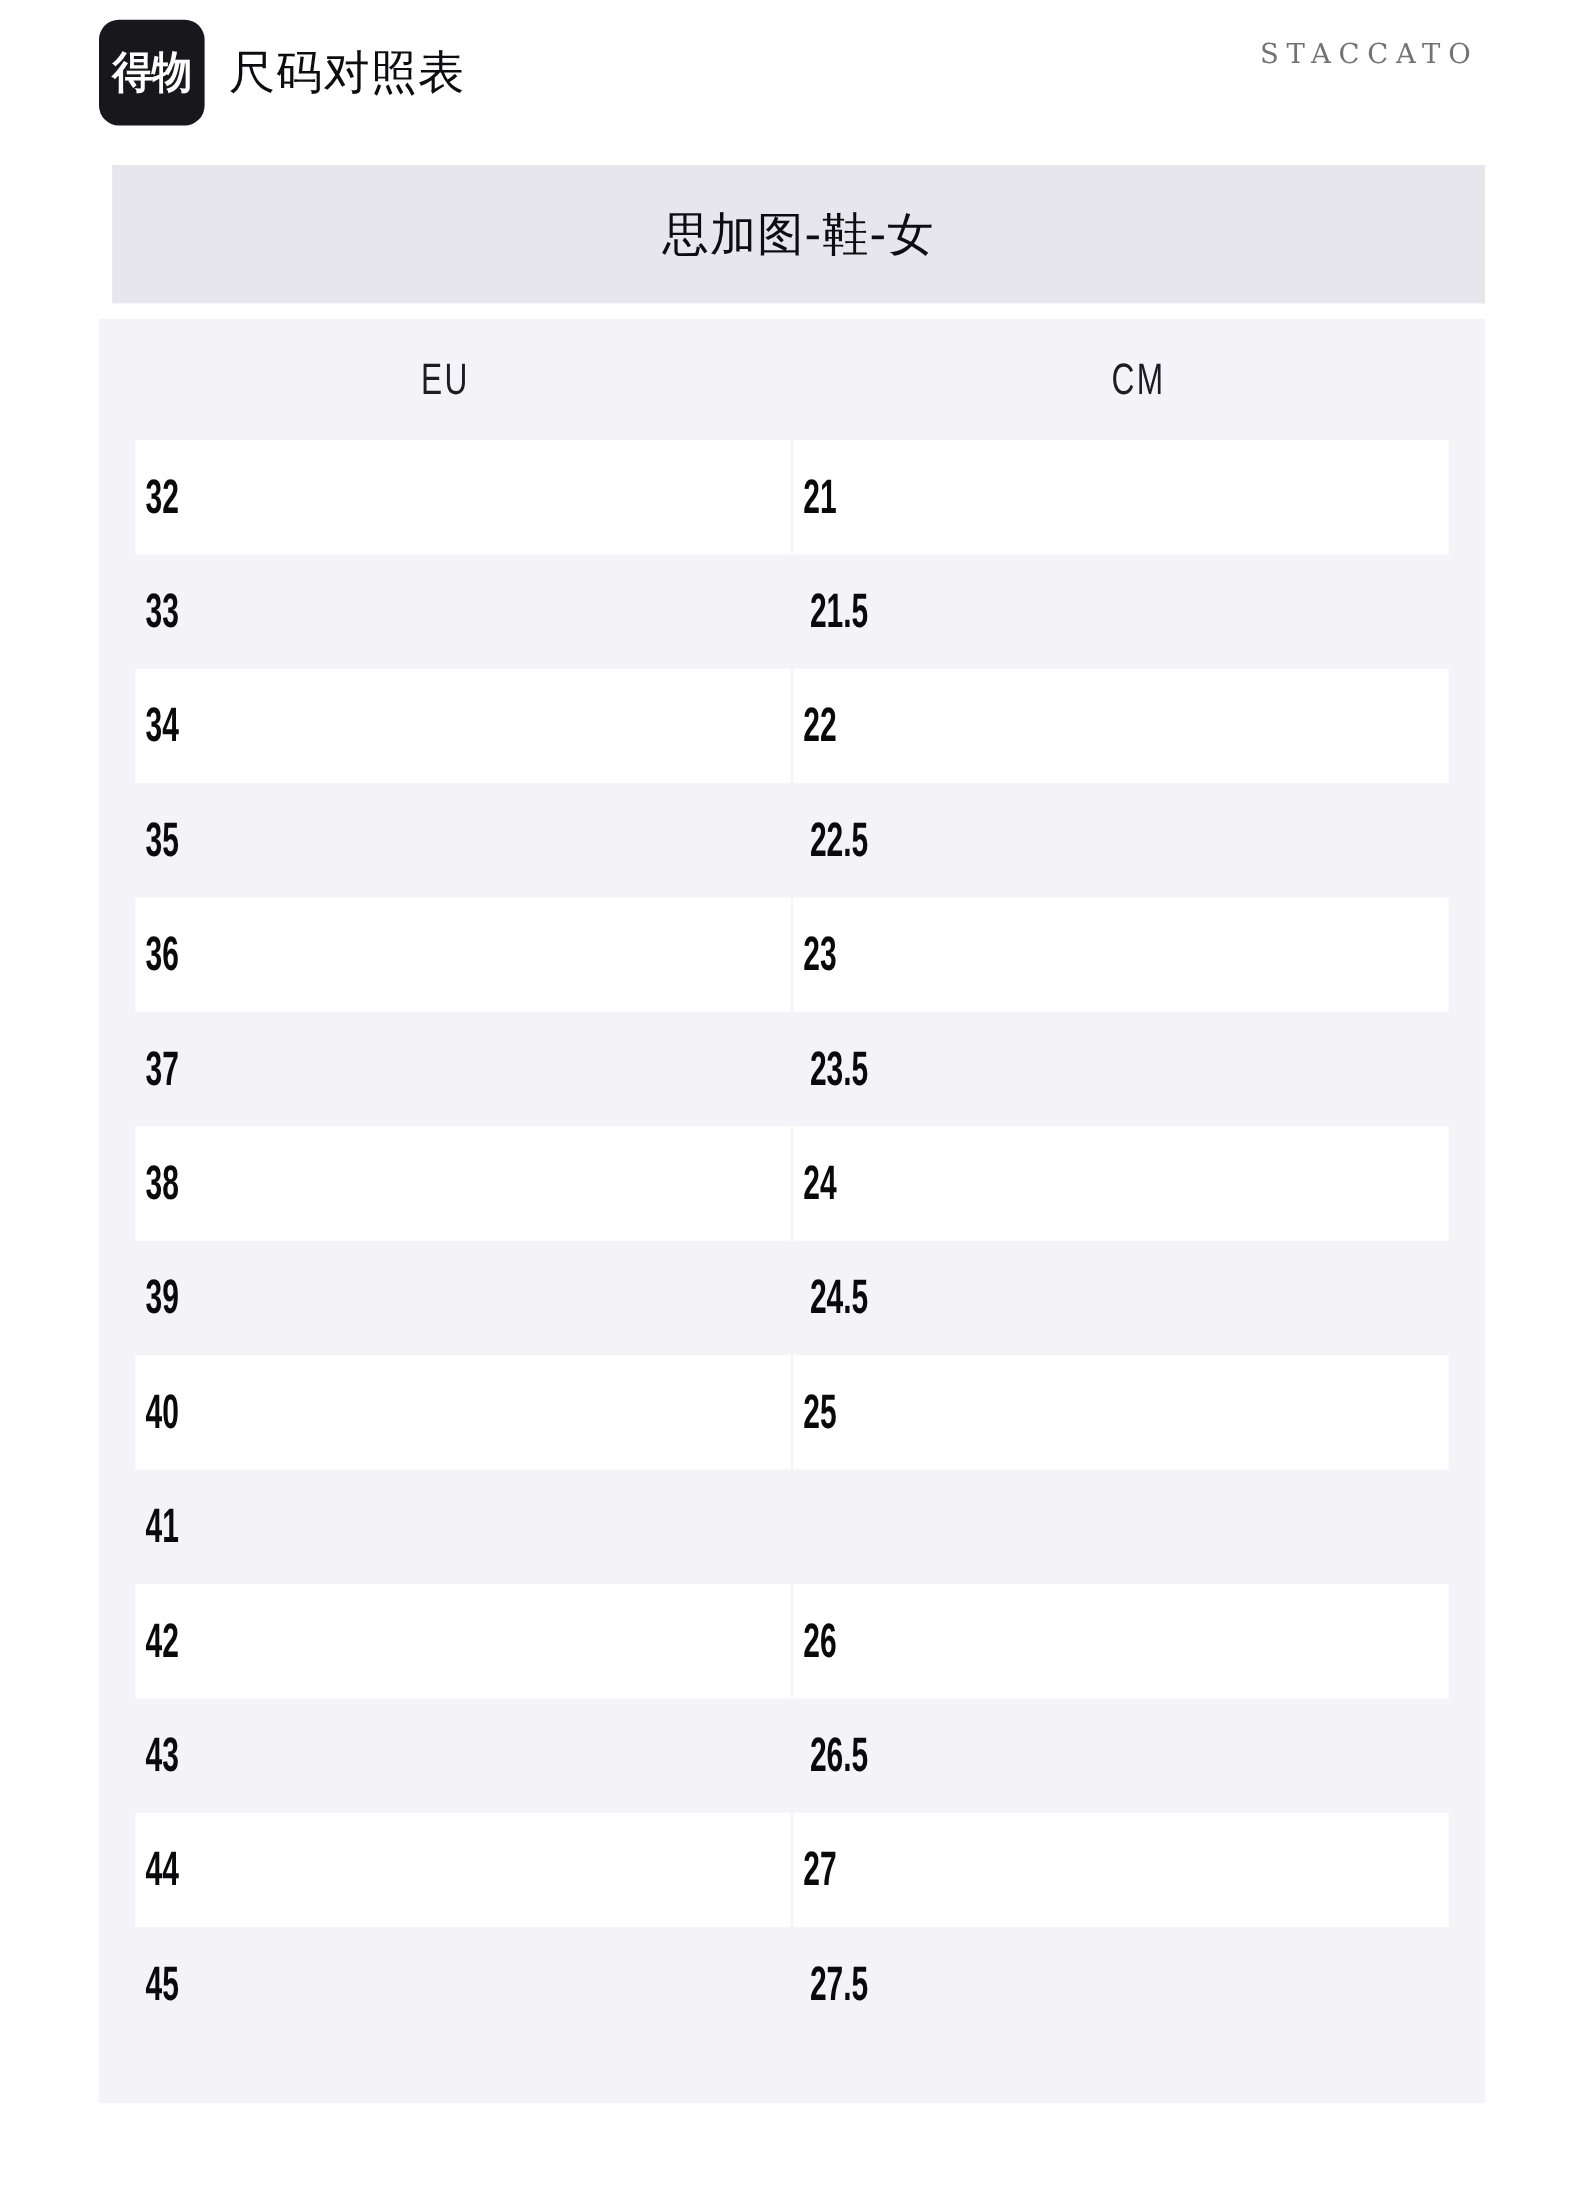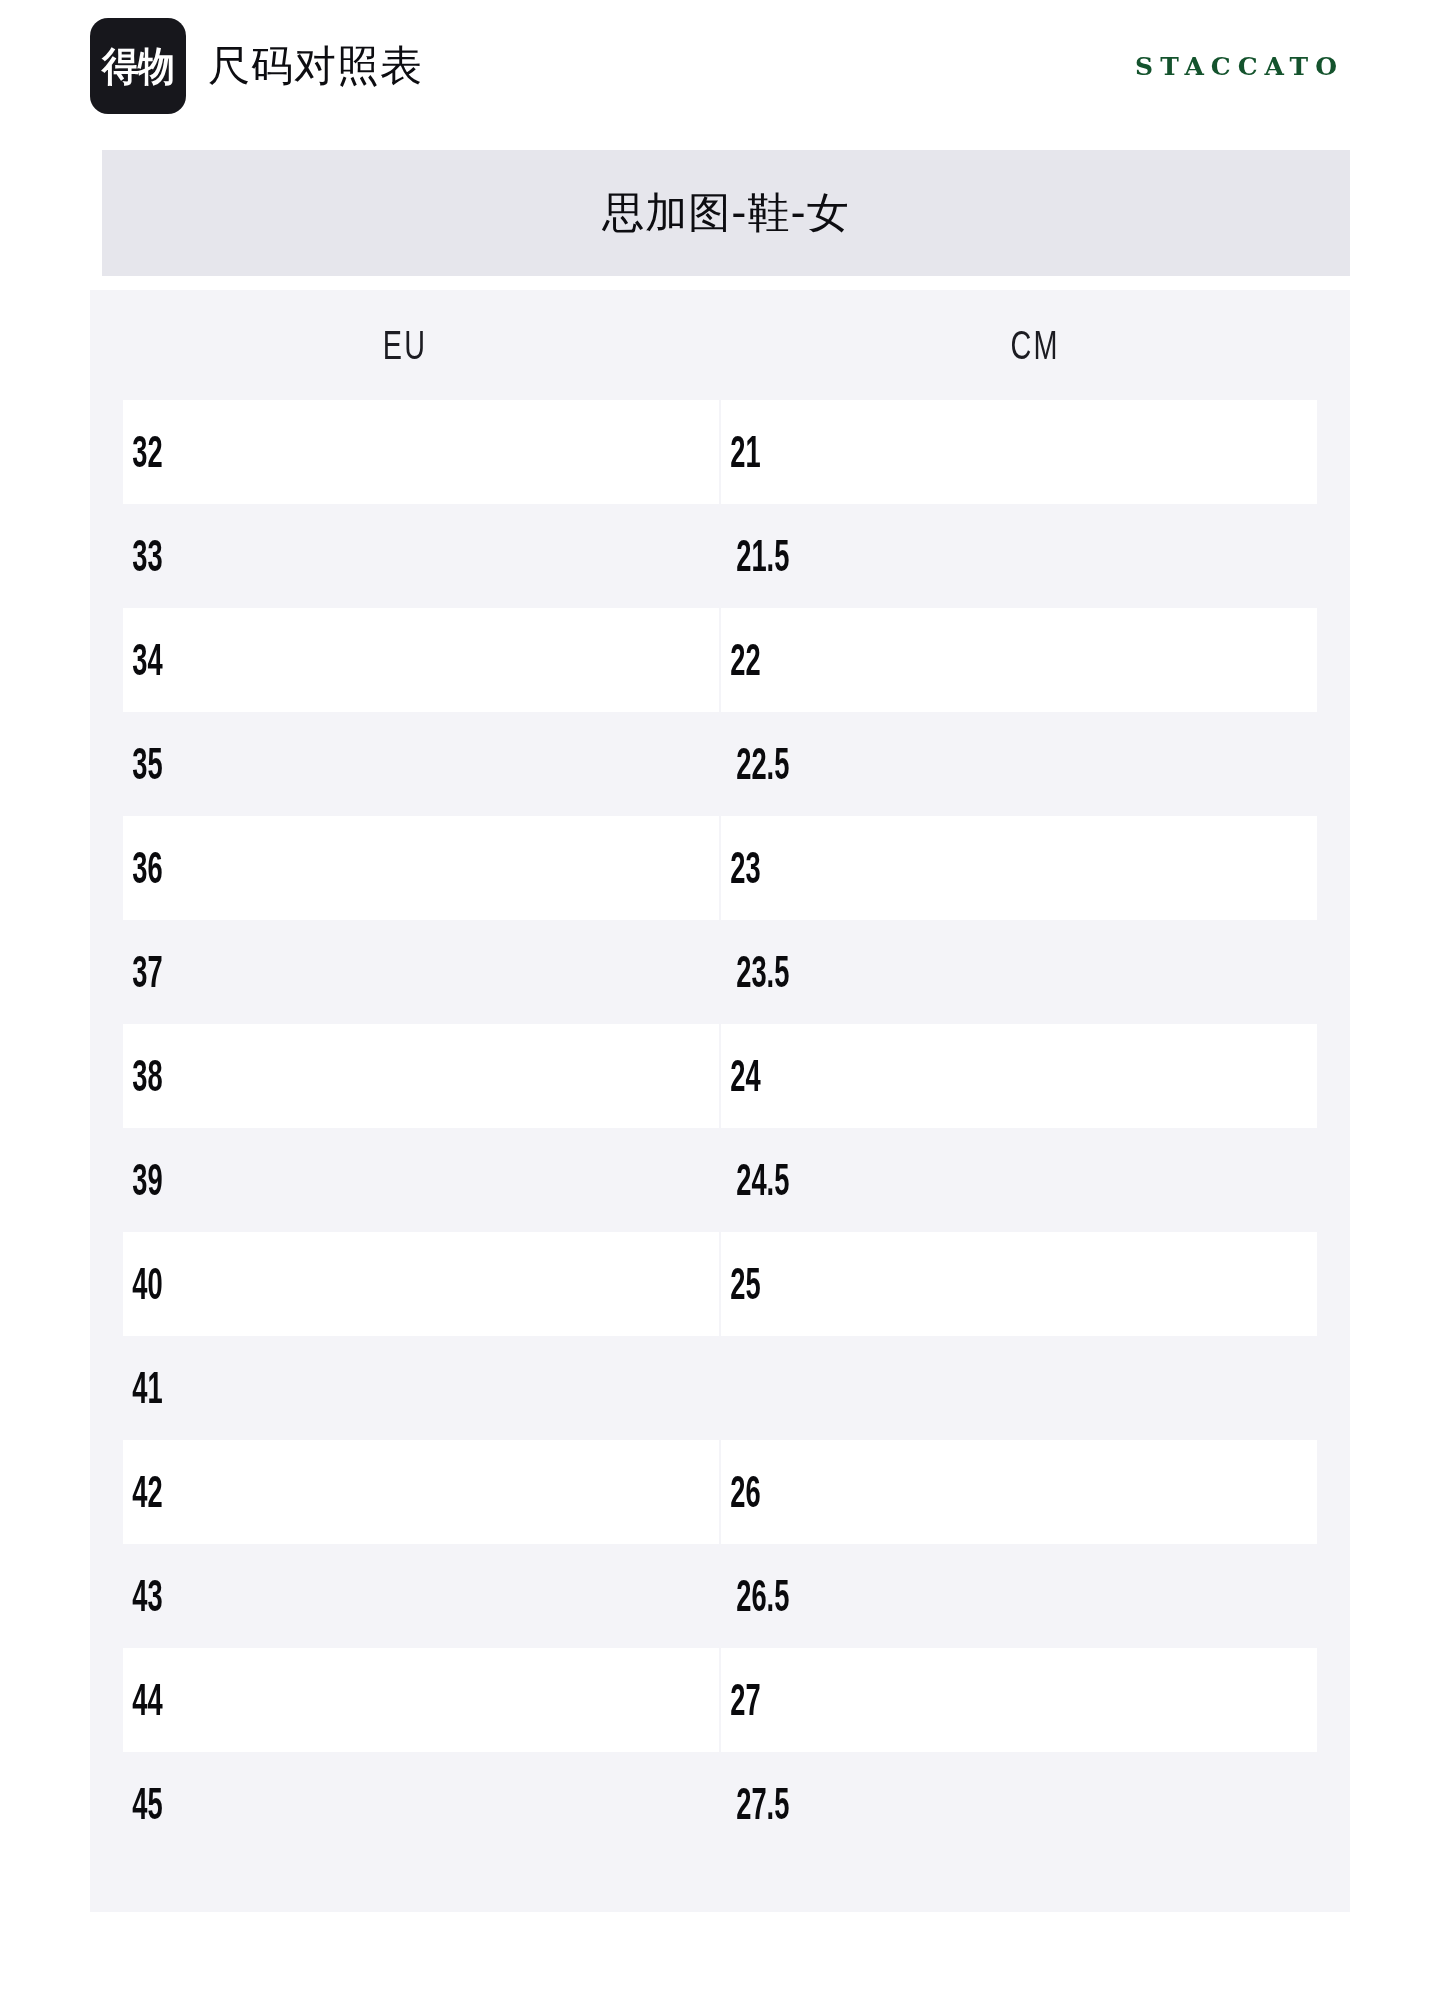--- a/index.html
+++ b/index.html
@@ -19,21 +19,20 @@
   }
 
   
   .page-header {
     position: absolute;
     left: 0;
     top: 0;
     width: 1438px;
     height: 132px;
     display: flex;
-    align-items: center;
     padding: 0 90px 0 90px;
   }
 
   .brand-group {
     display: flex;
     align-items: center;
     gap: 22px;
   }
 
   .logo-badge {
@@ -64,25 +63,26 @@
     line-height: 1;
     color: #0d0d11;
     letter-spacing: 1px;
     white-space: nowrap;
   }
 
   .brand-mark {
     margin-left: auto;
     font-family: "DejaVu Serif", "Liberation Serif", serif;
     font-size: 25px;
-    font-weight: 700;
+    font-weight: 400;
     letter-spacing: 7px;
-    color: #14532d;
+    color: #737373;
     white-space: nowrap;
     padding-right: 4px;
+    margin-top: 34px;
   }
 
   
   .chart-card {
     position: absolute;
     left: 90px;
     top: 150px;
     width: 1260px;
   }
 

